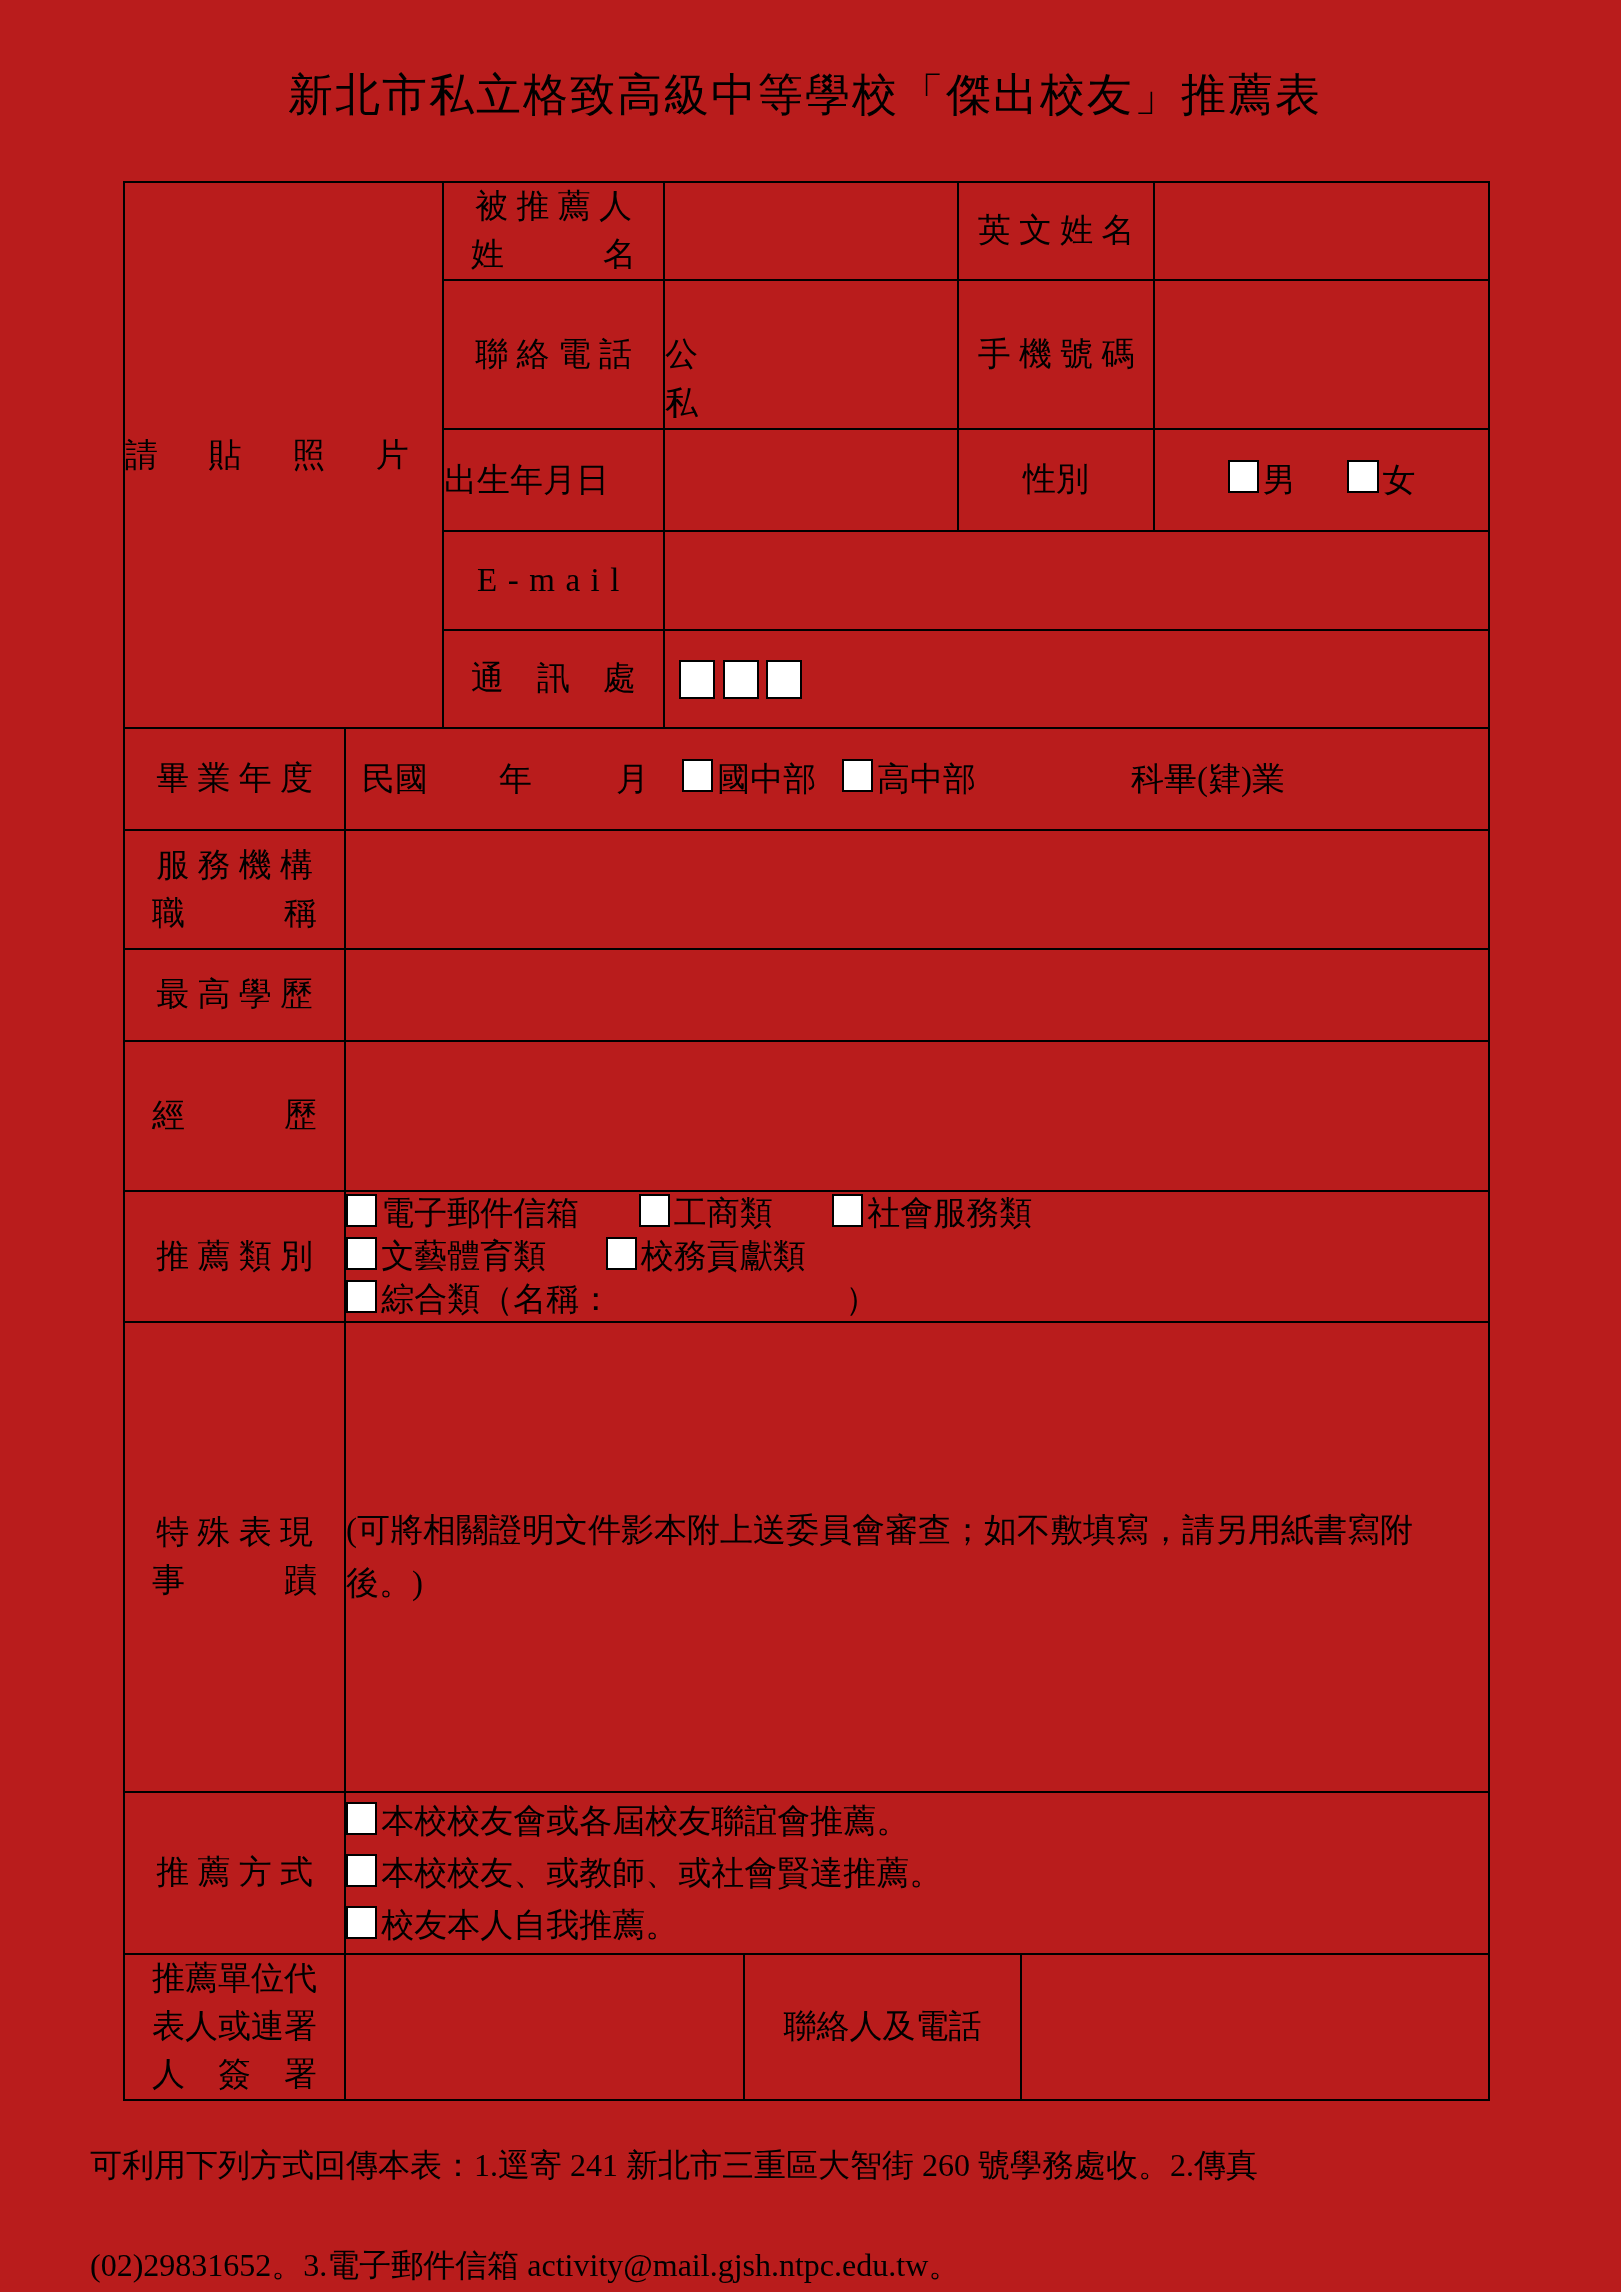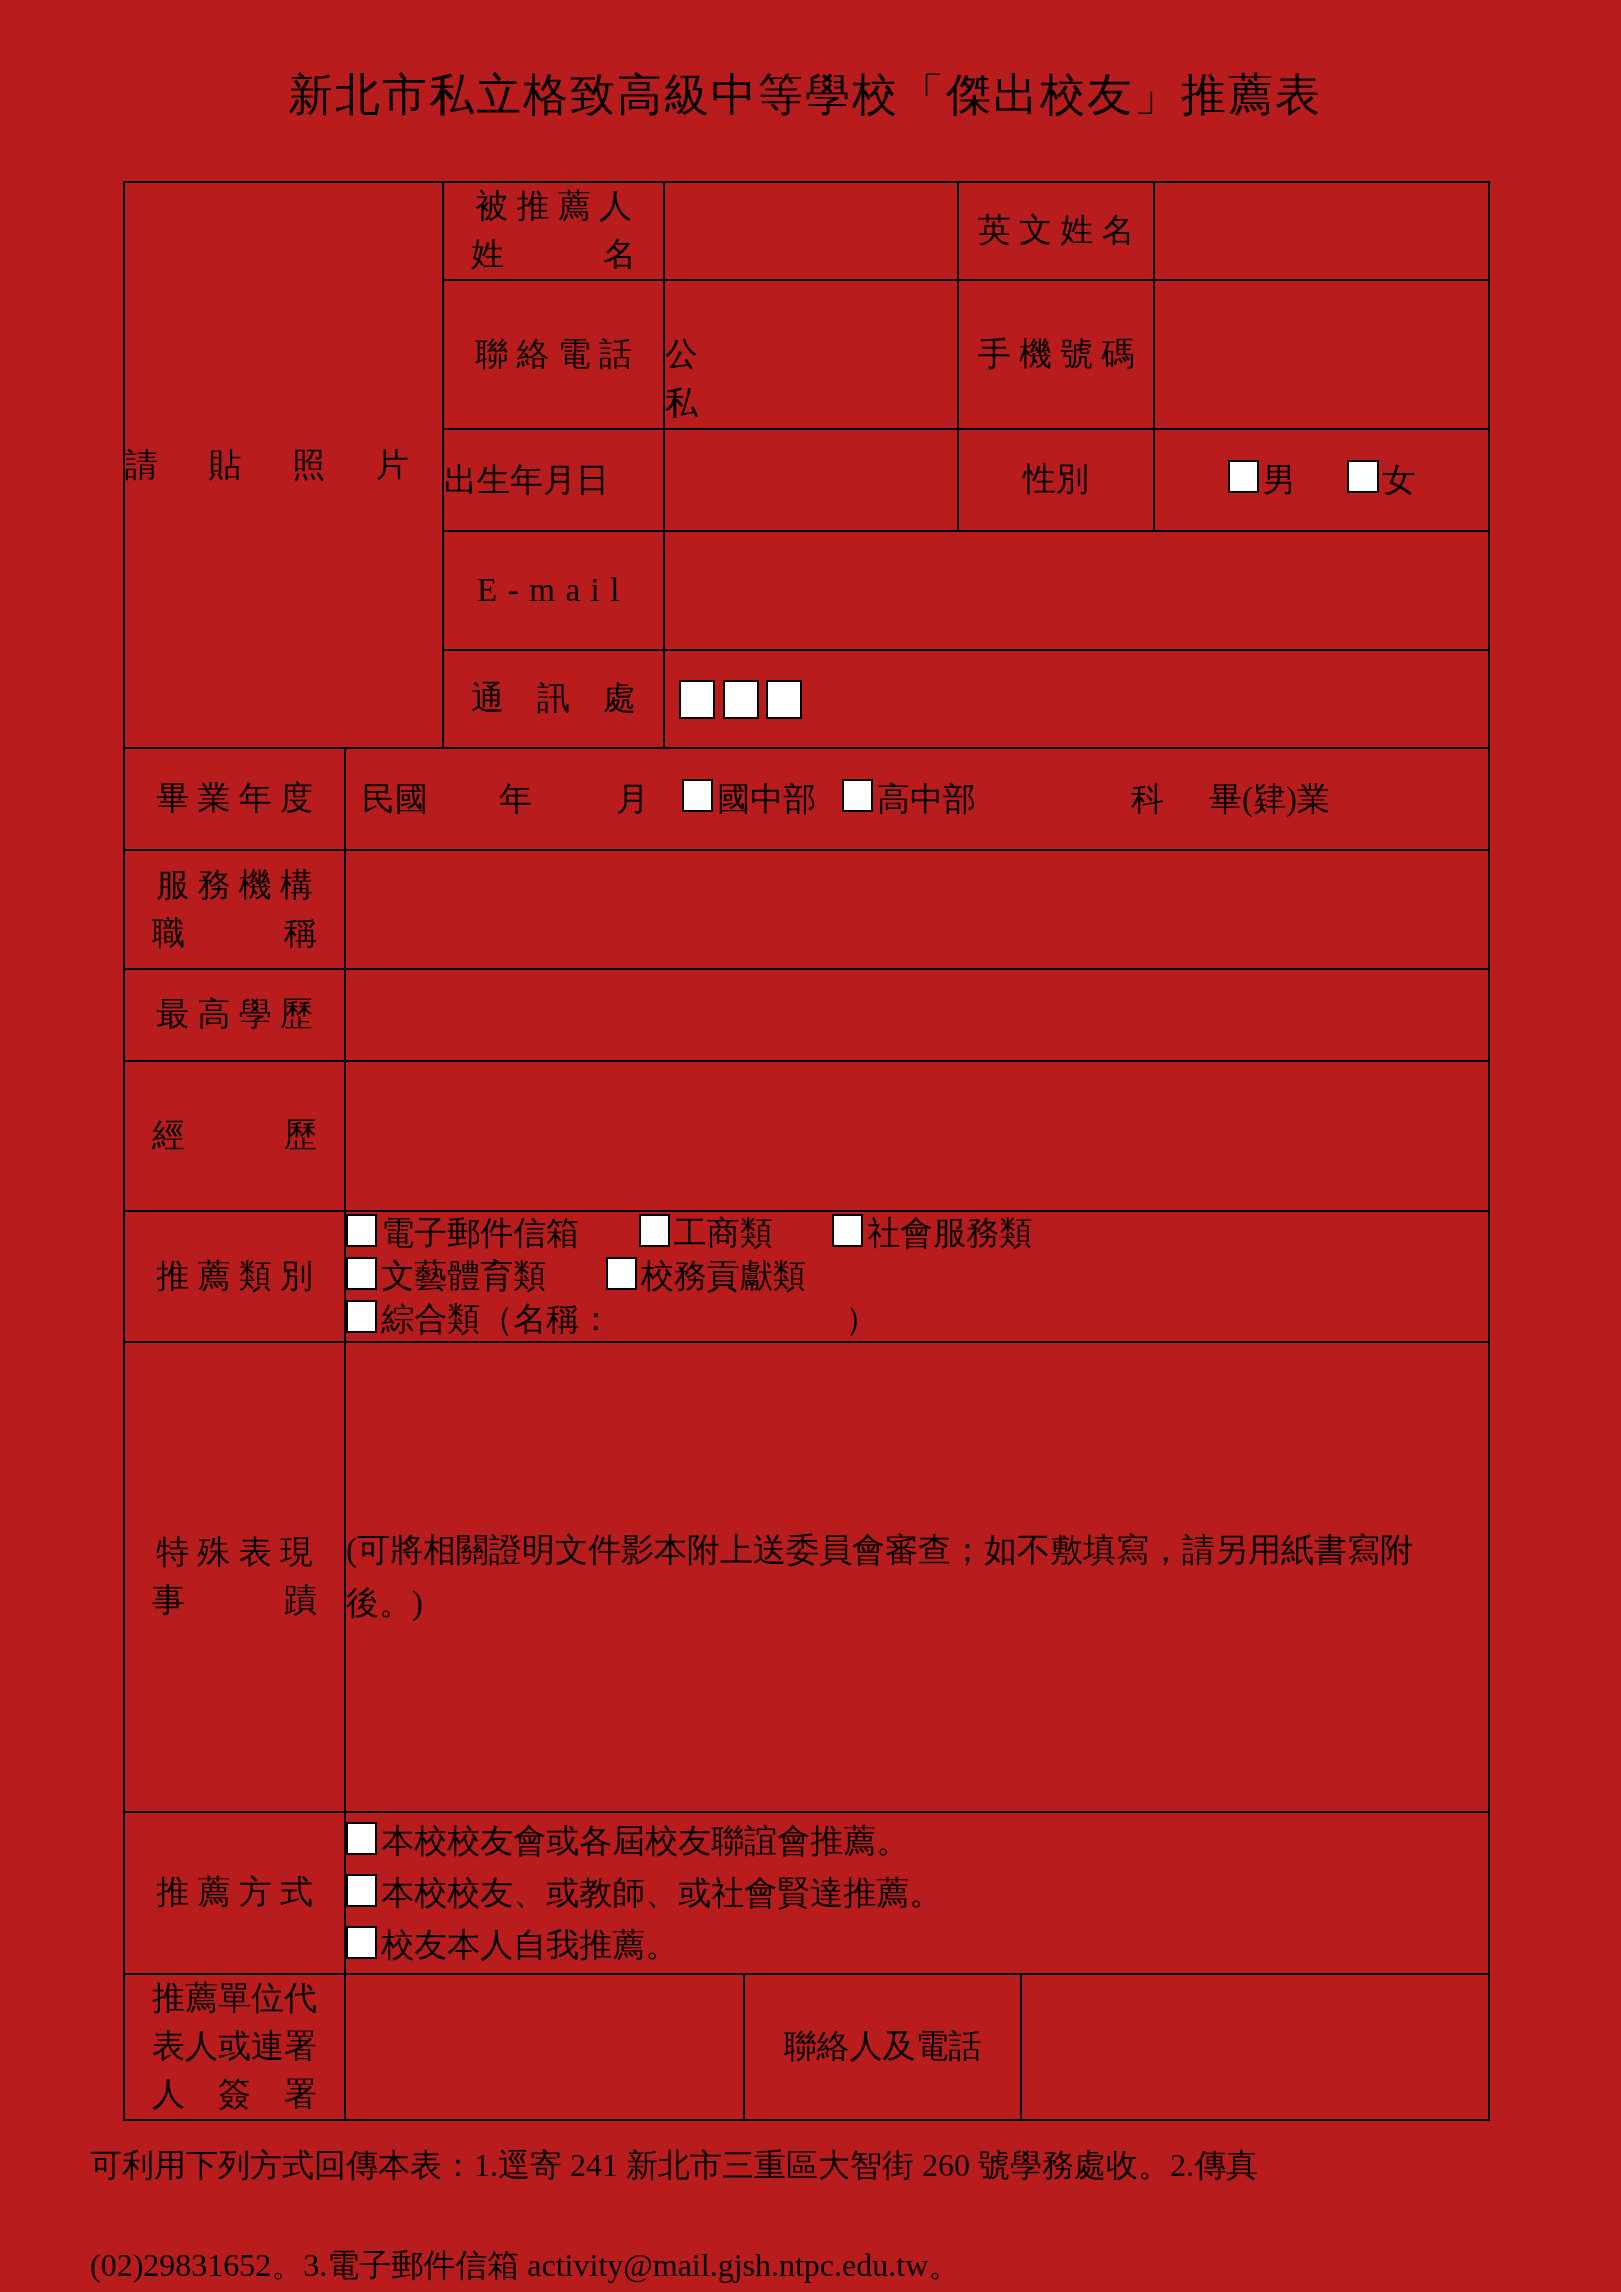--- a/index.html
+++ b/index.html
@@ -32,21 +32,21 @@
   }
   .gender-cell { text-align:center; }
   .gender-cell .opt { margin:0 21.6px; white-space:nowrap; }
   .grad-row { white-space:nowrap; padding-left:9.8px; }
   .grad-row .era { margin-left:16px; }
   .grad-row .yr { margin-left:71px; }
   .grad-row .mo { margin-left:84px; }
   .grad-row .cb1 { margin-left:33px; }
   .grad-row .cb2 { margin-left:25.5px; }
   .grad-row .sci { margin-left:155px; }
-  .grad-row .grd { margin-left:45px; }
+  .grad-row .grd { }
   .cat-cell { padding:5.9px 0 5.9px 7.8px; line-height:43px; vertical-align:middle; }
   .cat-cell .item { margin-right:51px; white-space:nowrap; }
   .cat-cell .close-paren { margin-left:233px; }
   .note-cell { padding:9.8px 13.7px 0 11.8px; line-height:1.6; vertical-align:top; }
   .ach-lbl { text-align:center; white-space:pre-line; line-height:1.45; }
   .method-cell { padding-left:7.8px; line-height:52px; vertical-align:middle; }
   .method-cell div { white-space:nowrap; }
   .sig-lbl { text-align:center; white-space:pre-line; line-height:1.45; }
   .contact-lbl { text-align:center; }
   .footer {
@@ -98,21 +98,21 @@
     <tr style="height:102px">
       <td class="lbl-left">出生年月日</td>
       <td class="val" colspan="2"></td>
       <td class="lbl" colspan="2">性別</td>
       <td class="gender-cell">
         <span class="opt"><span class="cb"></span><span>男</span></span>
         <span class="opt"><span class="cb"></span><span>女</span></span>
       </td>
     </tr>
 
-    <tr style="height:119px">
+    <tr style="height:99px">
       <td class="lbl email-lbl">E-mail</td>
       <td class="val" colspan="5"></td>
     </tr>
 
     <tr style="height:98px">
       <td class="lbl">通　訊　處</td>
       <td class="val" colspan="5" style="padding-left:13.7px">
         <span class="pbox"></span><span class="pbox"></span><span class="pbox"></span>
       </td>
     </tr>

